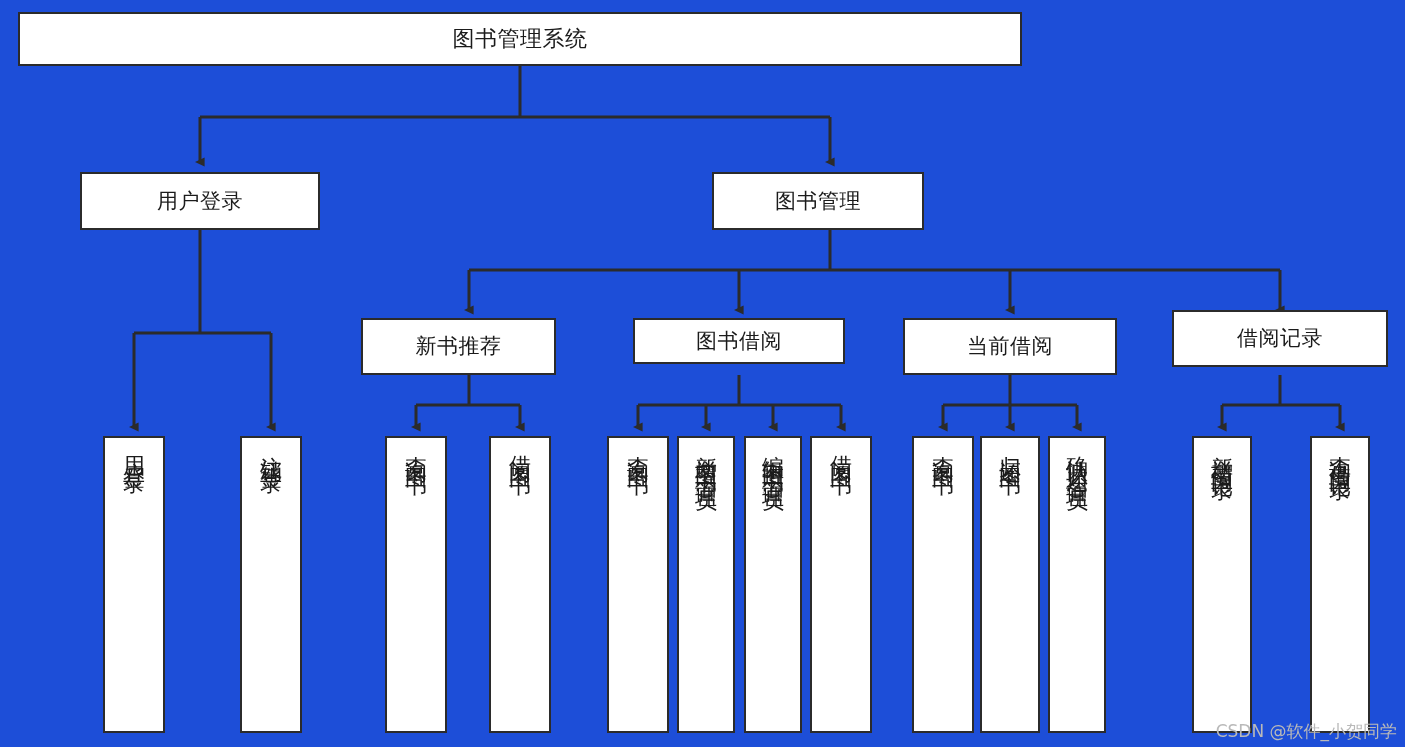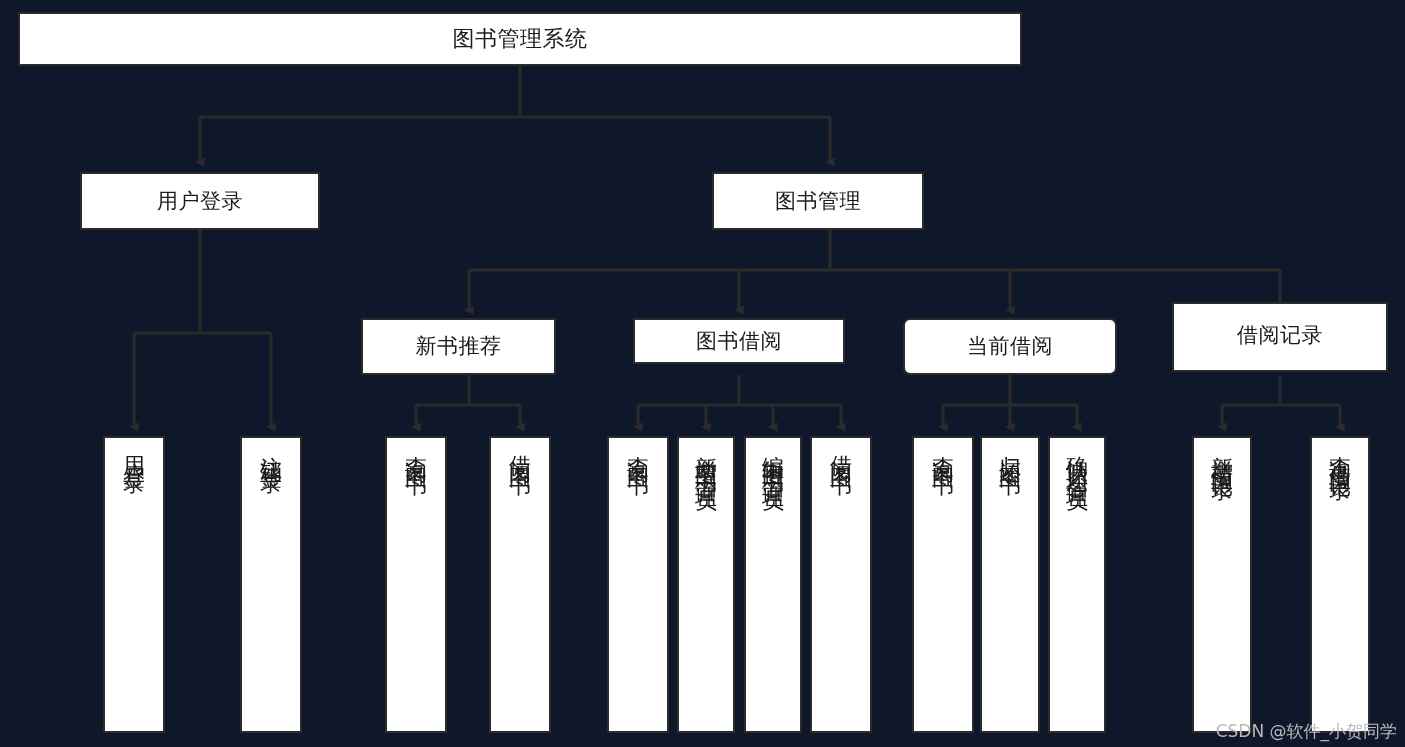--- a/index.html
+++ b/index.html
@@ -8,21 +8,21 @@
     padding: 0;
     background: #ffffff;
   }
   body {
     font-family: "DejaVu Sans", "Liberation Sans", sans-serif;
   }
   #diagram-canvas {
     position: relative;
     width: 1405px;
     height: 747px;
-    background: #0f172a;
+    background: #1d4ed8;
     overflow: hidden;
   }
   #edge-layer {
     position: absolute;
     left: 0;
     top: 0;
     width: 1405px;
     height: 747px;
     pointer-events: none;
   }
@@ -147,24 +147,24 @@
   <div class="node horiz" style="left:712px; top:172px; width:212px; height:58px;">
     <span class="node-label">图书管理</span>
   </div>
 
   <div class="node horiz" style="left:361px; top:318px; width:195px; height:57px;">
     <span class="node-label">新书推荐</span>
   </div>
   <div class="node horiz" style="left:633px; top:318px; width:212px; height:46px;">
     <span class="node-label">图书借阅</span>
   </div>
-  <div class="node horiz" style="left:903px; top:318px; width:214px; height:57px;border-radius:7px;">
+  <div class="node horiz" style="left:903px; top:318px; width:214px; height:57px;">
     <span class="node-label">当前借阅</span>
   </div>
-  <div class="node horiz" style="left:1172px; top:302px; width:216px; height:70px;font-family:Liberation Mono, monospace;">
+  <div class="node horiz" style="left:1172px; top:310px; width:216px; height:57px;">
     <span class="node-label">借阅记录</span>
   </div>
 
   <div class="node vert" style="left:103px; top:436px; width:62px; height:297px;">
     <span class="node-label">用户登录</span>
   </div>
   <div class="node vert" style="left:240px; top:436px; width:62px; height:297px;">
     <span class="node-label">注销登录</span>
   </div>
 

